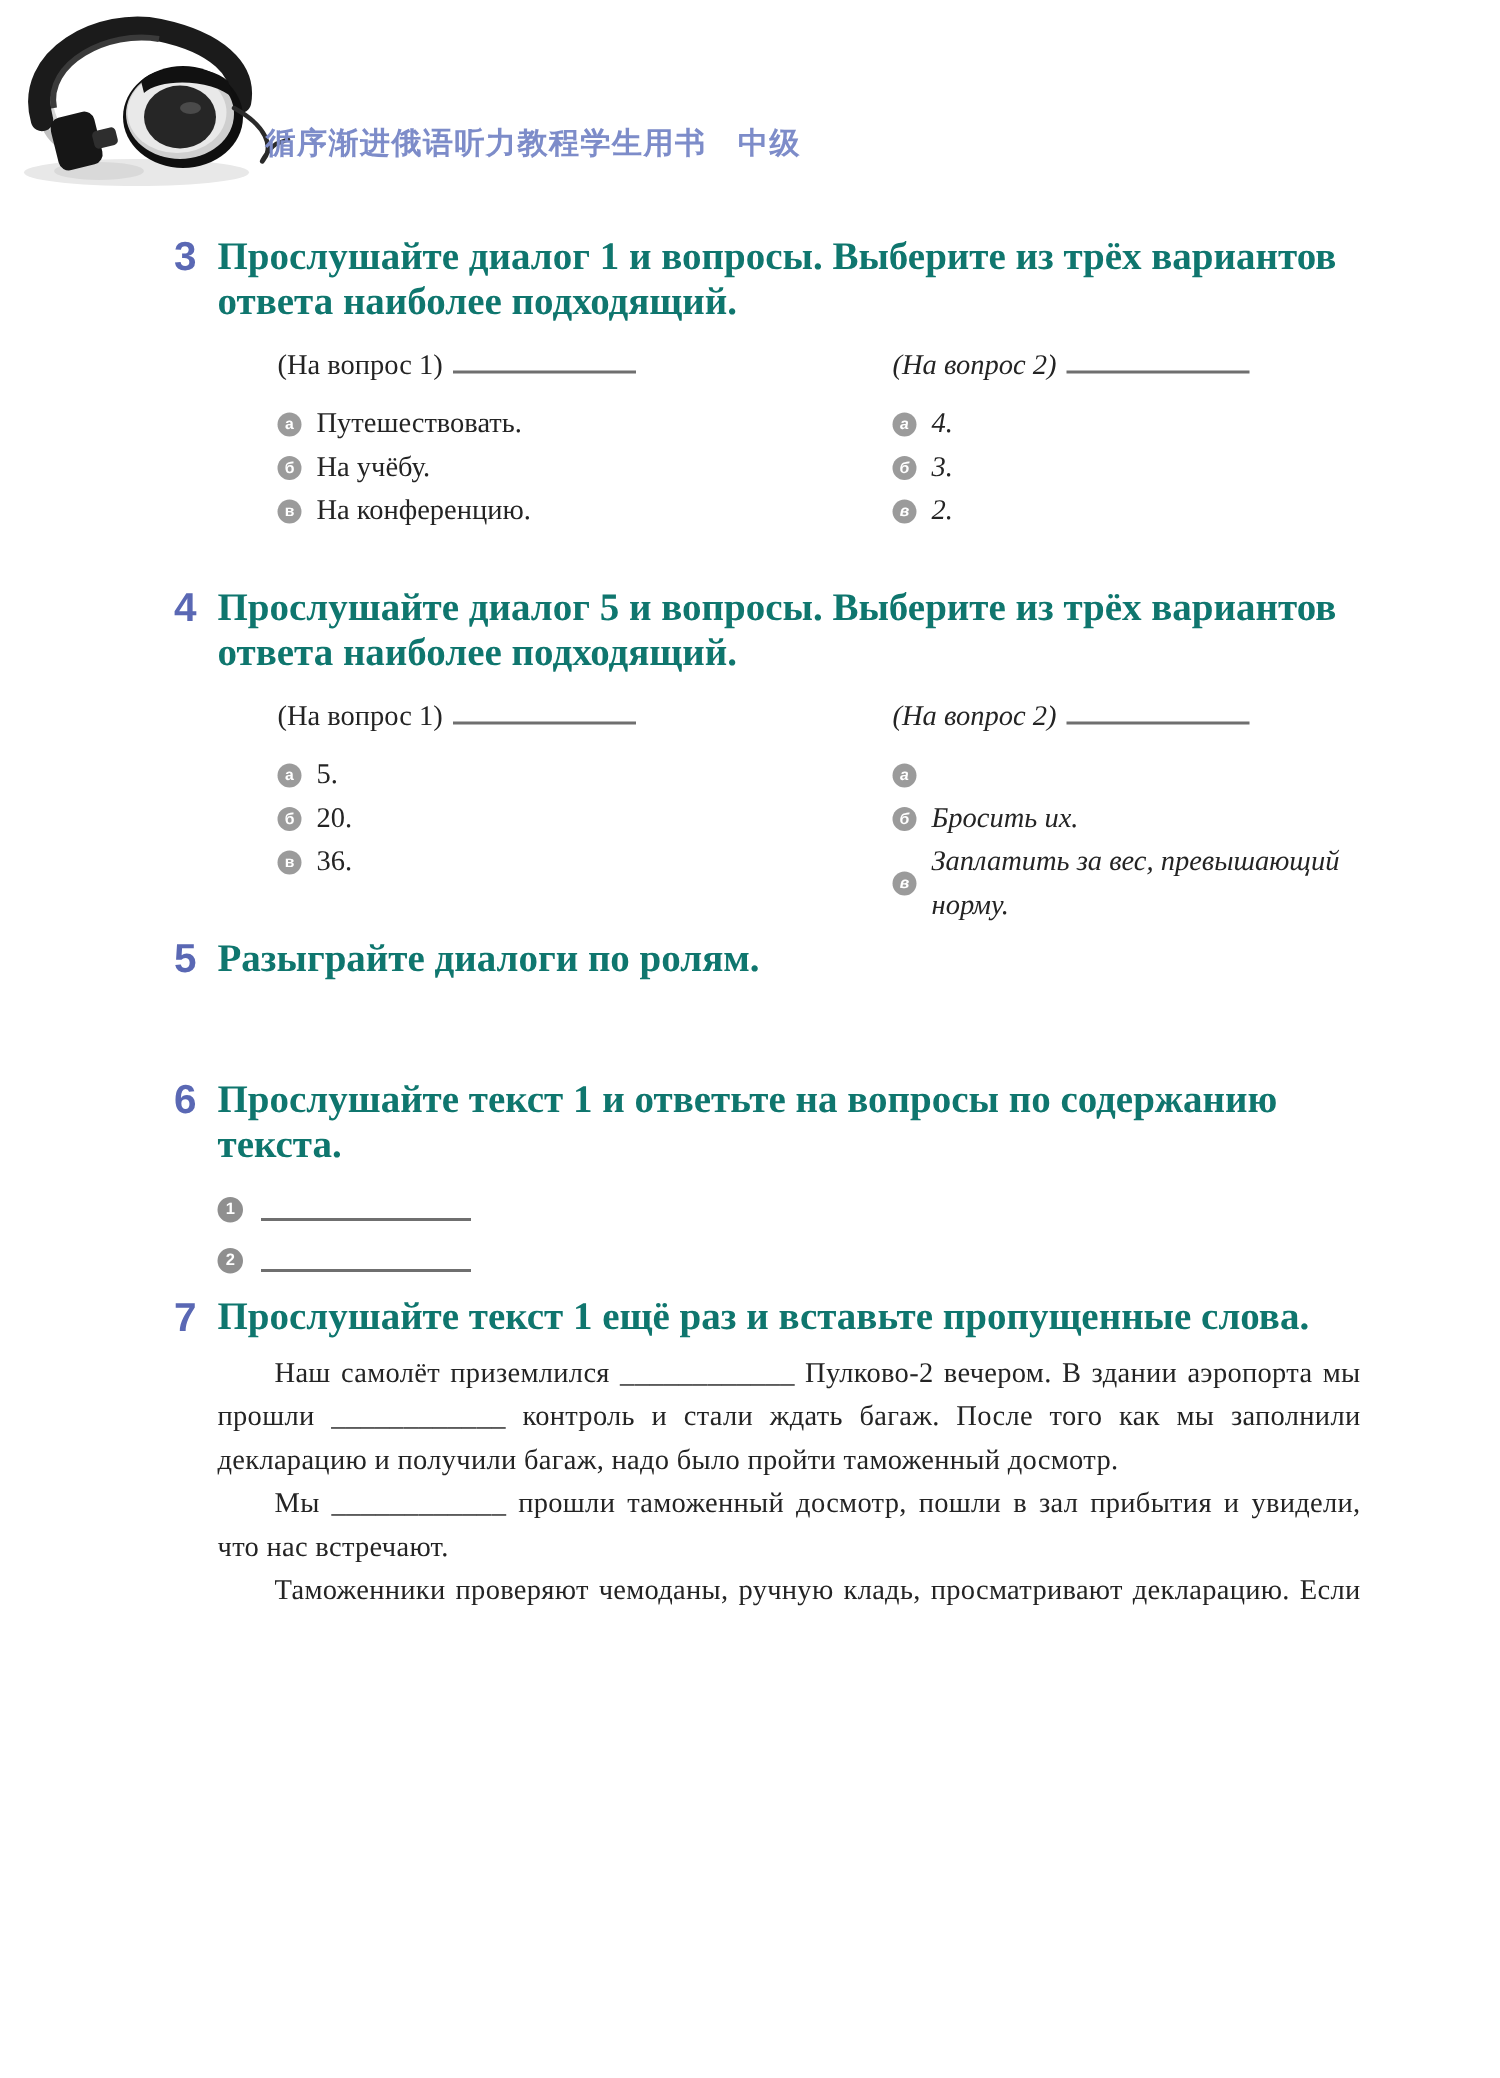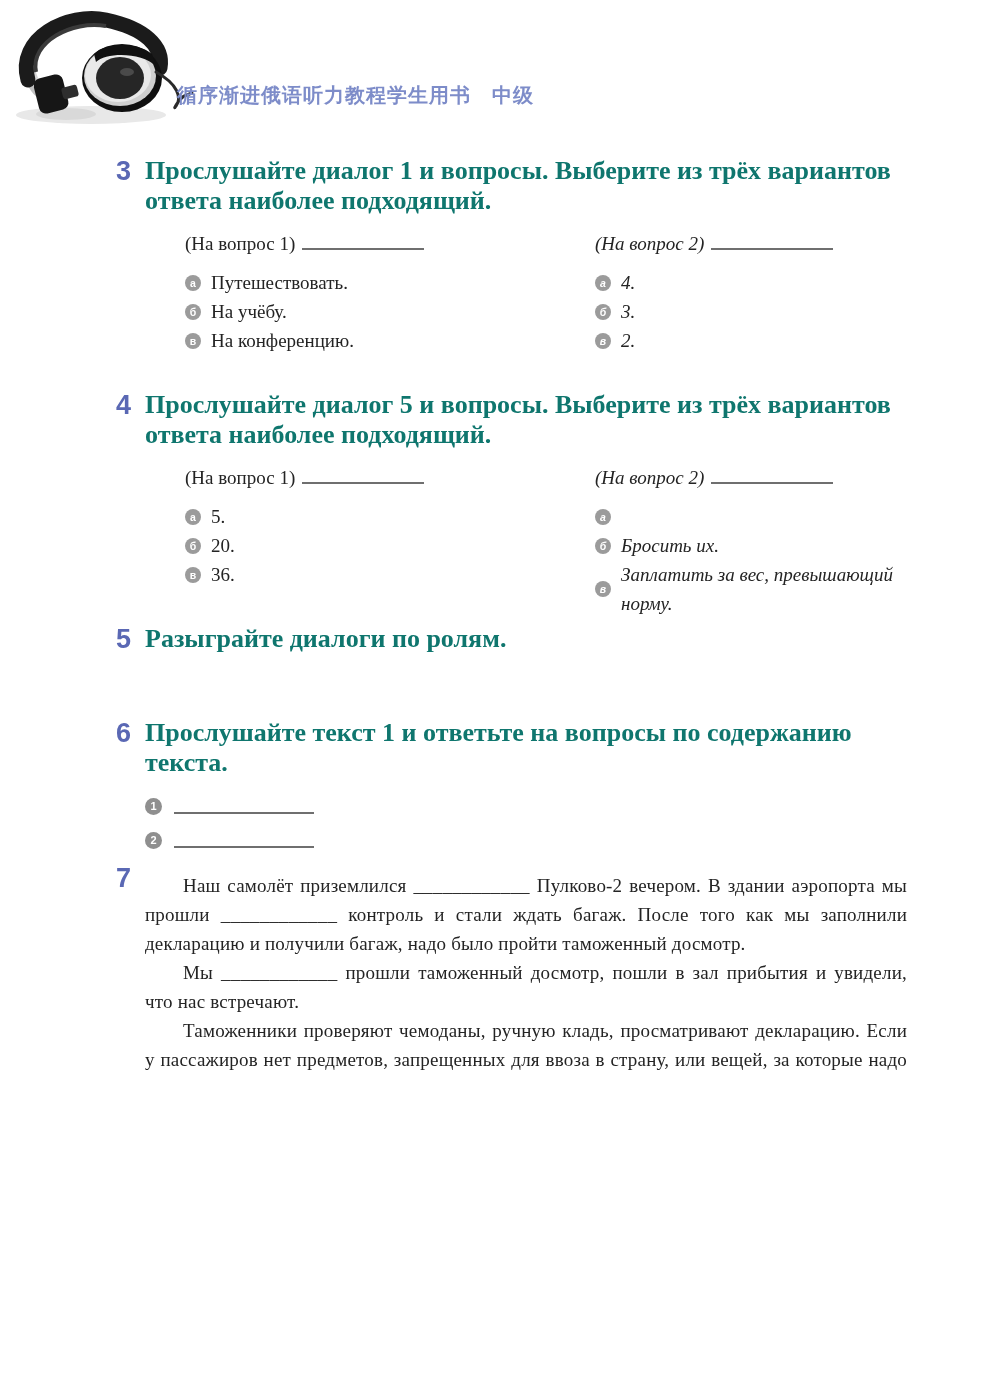--- a/index.html
+++ b/index.html
@@ -184,20 +184,21 @@
       <div class="num-item">
         <span class="num-circle">2</span>
         <span class="blank bl"></span>
       </div>
     </div>
   </div>
 
   <div class="ex" style="top:863px;">
     <div class="ex-num">7</div>
     <div class="ex-body">
+      <p class="ex-title">Прослушайте текст 1 ещё раз и вставьте пропущенные слова.</p>
       <div class="fill-text">
         <p>Наш самолёт приземлился ____________ Пулково-2 вечером. В здании аэропорта мы прошли ____________ контроль и стали ждать багаж. После того как мы заполнили декларацию и получили багаж, надо было пройти таможенный досмотр.</p>
         <p>Мы ____________ прошли таможенный досмотр, пошли в зал прибытия и увидели, что нас встречают.</p>
         <p>Таможенники проверяют чемоданы, ручную кладь, просматривают декларацию. Если у пассажиров нет предметов, запрещенных для ввоза в страну, или вещей, за которые надо платить ____________, они быстро проходят досмотр.</p>
       </div>
     </div>
   </div>
 
   <div class="page-number">60</div>
 

